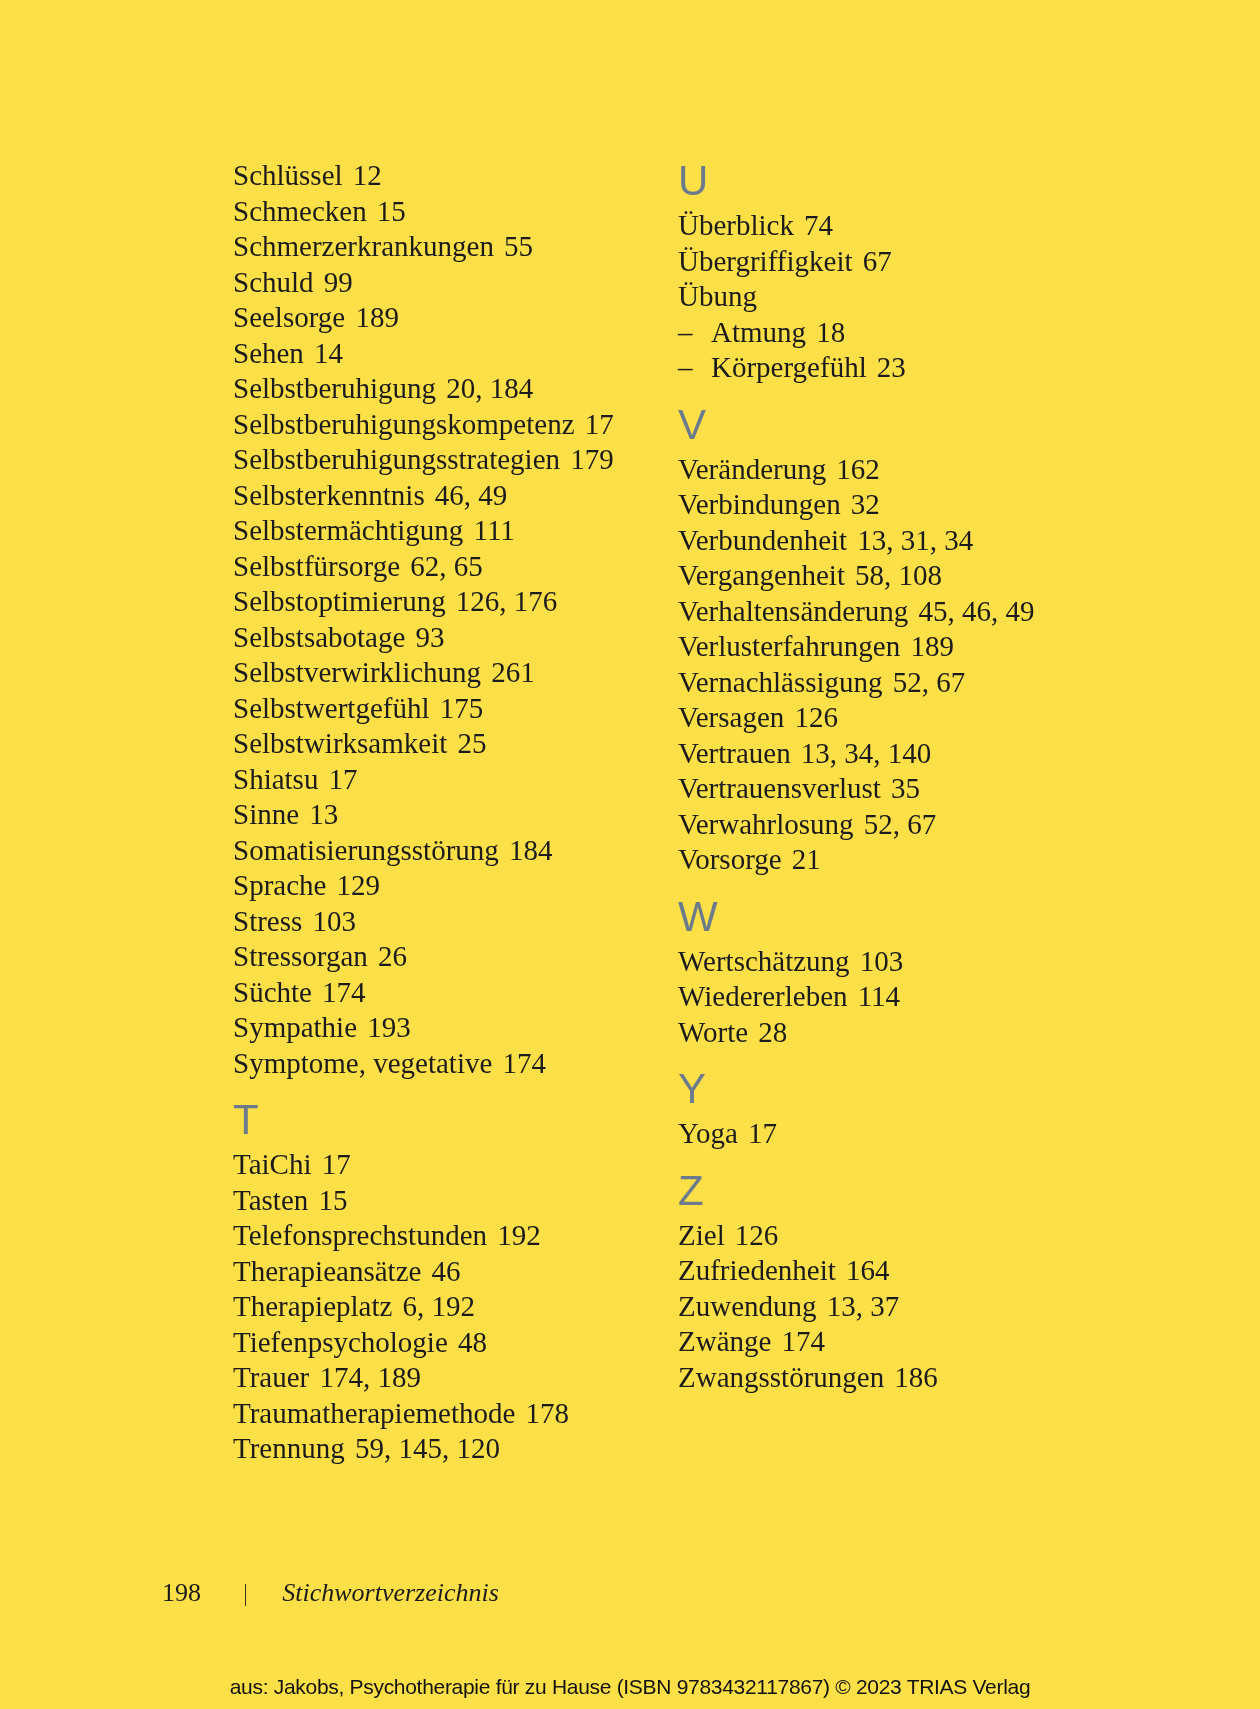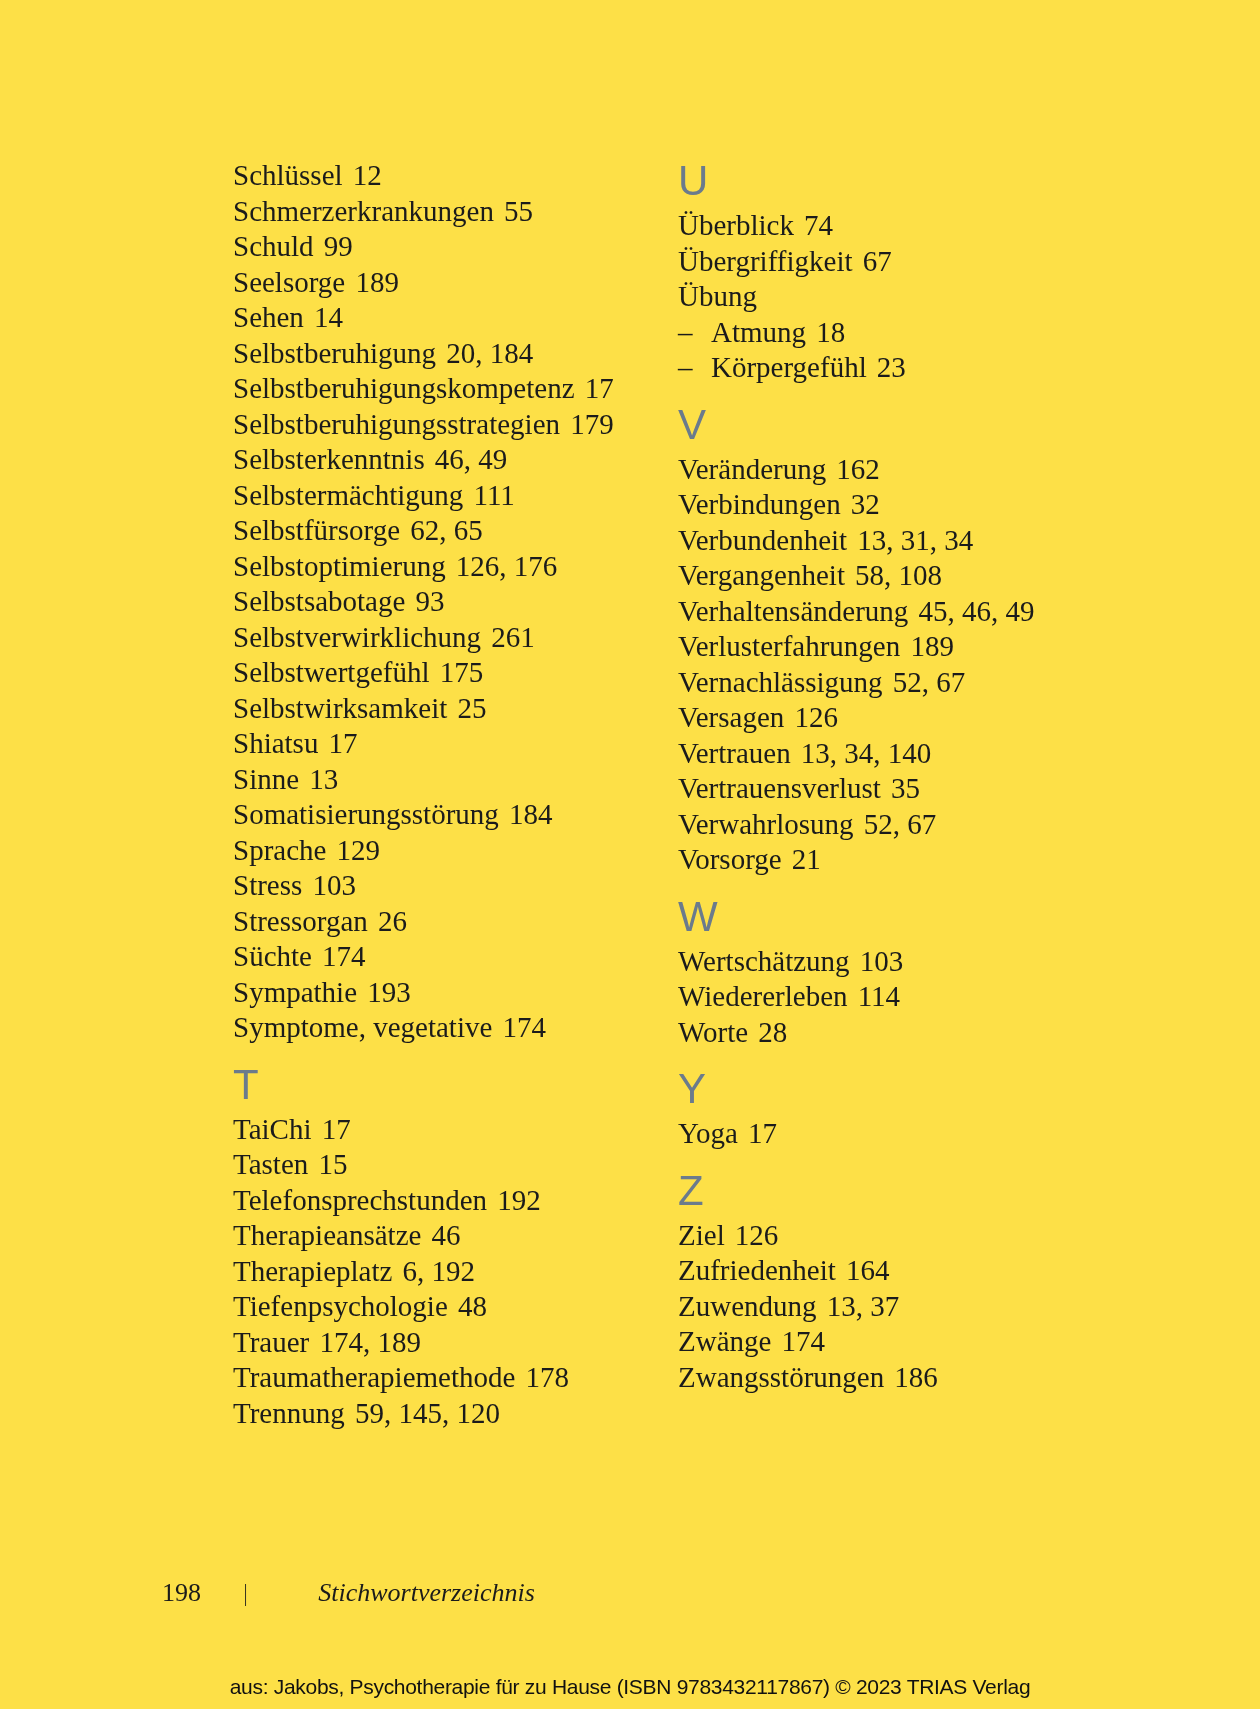--- a/index.html
+++ b/index.html
@@ -63,21 +63,21 @@
     line-height: 30px;
     color: #1b1b1b;
     white-space: nowrap;
   }
   .footer .sep {
     display: inline-block;
     margin: 0 34px 0 42px;
     transform: scaleX(0.7);
     color: #1b1b1b;
   }
-  .footer .chapter { font-style: italic; margin-left: 36px; }
+  .footer .chapter { font-style: italic; }
 
   .copyright {
     position: absolute;
     left: 0;
     right: 0;
     top: 1674px;
     text-align: center;
     font-family: "Liberation Sans", sans-serif;
     font-size: 21px;
     line-height: 26px;
@@ -87,20 +87,21 @@
 </style>
 </head>
 <body>
 
 <div class="page">
 
   <div class="column col-0">
       <section class="block">
         <div class="entries">
           <div class="entry"><span class="term">Schlüssel</span><span class="pages">12</span></div>
+          <div class="entry"><span class="term">Schmecken</span><span class="pages">15</span></div>
           <div class="entry"><span class="term">Schmerzerkrankungen</span><span class="pages">55</span></div>
           <div class="entry"><span class="term">Schuld</span><span class="pages">99</span></div>
           <div class="entry"><span class="term">Seelsorge</span><span class="pages">189</span></div>
           <div class="entry"><span class="term">Sehen</span><span class="pages">14</span></div>
           <div class="entry"><span class="term">Selbstberuhigung</span><span class="pages">20, 184</span></div>
           <div class="entry"><span class="term">Selbstberuhigungskompetenz</span><span class="pages">17</span></div>
           <div class="entry"><span class="term">Selbstberuhigungsstrategien</span><span class="pages">179</span></div>
           <div class="entry"><span class="term">Selbsterkenntnis</span><span class="pages">46, 49</span></div>
           <div class="entry"><span class="term">Selbstermächtigung</span><span class="pages">111</span></div>
           <div class="entry"><span class="term">Selbstfürsorge</span><span class="pages">62, 65</span></div>

